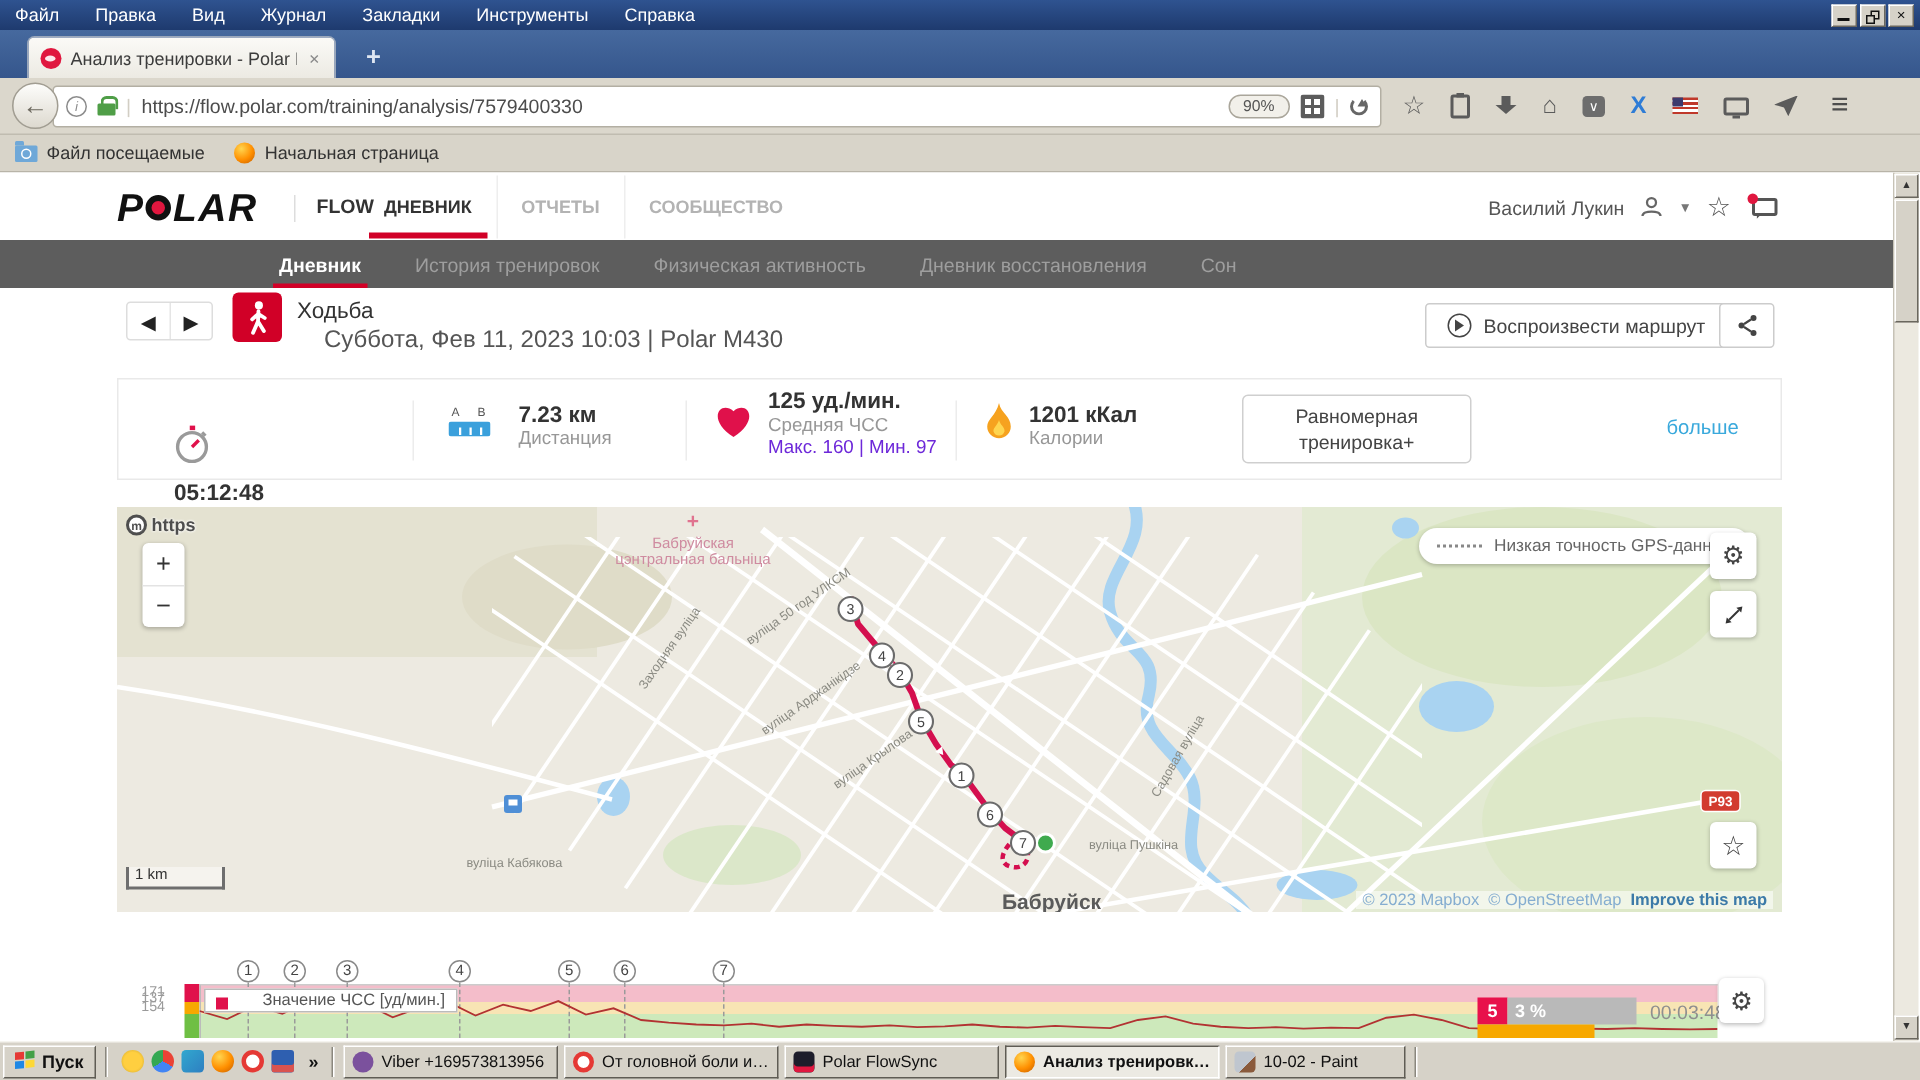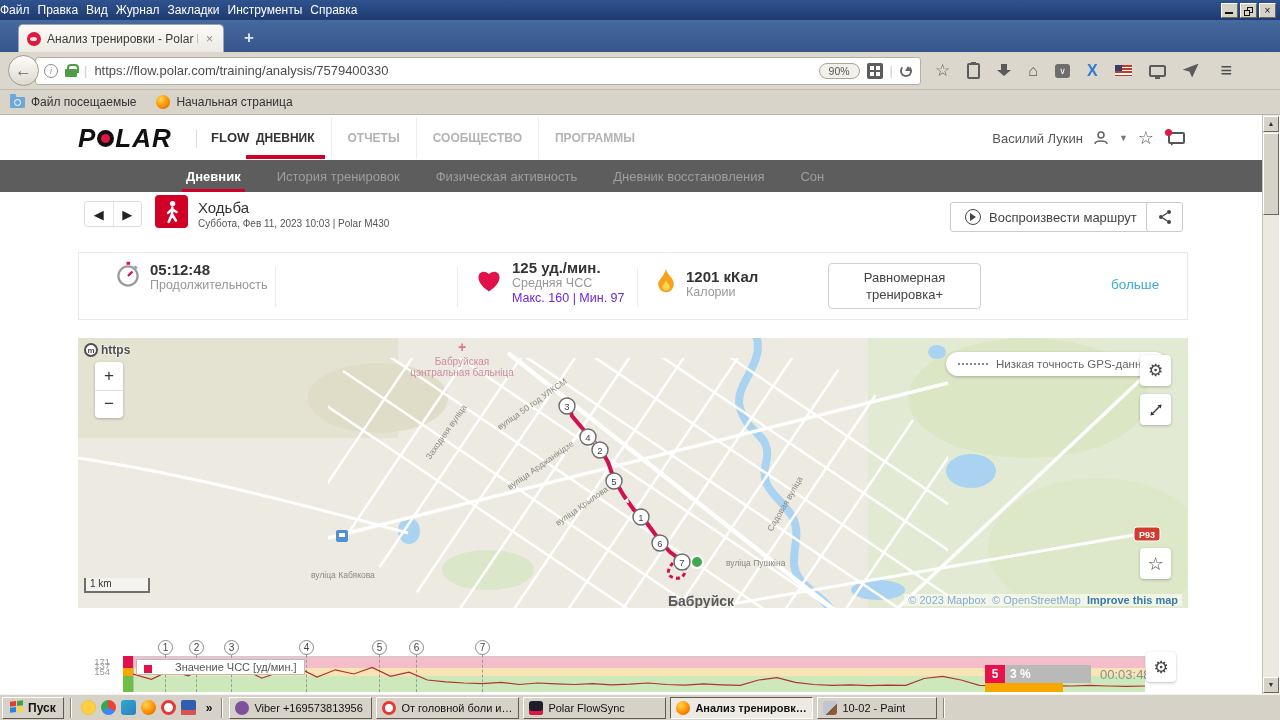--- a/index.html
+++ b/index.html
@@ -3,21 +3,21 @@
 <meta charset="utf-8">
 <style>
   html,body{margin:0;padding:0;background:#000;}
   *{box-sizing:border-box;}
   .screen{position:relative;width:1280px;height:720px;overflow:hidden;background:#fff;
     font-family:"Liberation Sans",sans-serif;}
 
   
   .menubar{position:absolute;top:0;left:0;width:1280px;height:20px;
     background:linear-gradient(#2f5390,#1e3a6e);display:flex;align-items:center;
-    gap:8px;color:#fff;font-size:12px;}
+    gap:24px;padding-left:10px;color:#fff;font-size:12px;}
   .menu-item{cursor:default;}
   .win-controls{position:absolute;top:3px;right:4px;display:flex;gap:2px;}
   .wc{width:17px;height:15px;background:#d6d2c8;border:1px solid;border-color:#fff #6a675e #6a675e #fff;
     display:flex;align-items:center;justify-content:center;position:relative;font-size:10px;color:#111;}
   .wc .minbar{position:absolute;bottom:3px;left:3px;width:8px;height:2px;background:#111;}
   .wc .r-back{position:absolute;top:3px;left:6px;width:6px;height:6px;border:1px solid #111;background:#d6d2c8;}
   .wc .r-front{position:absolute;top:6px;left:3px;width:6px;height:6px;border:1px solid #111;background:#d6d2c8;}
 
   .tabbar{position:absolute;top:20px;left:0;width:1280px;height:32px;
     background:linear-gradient(#46699e,#35568c);}
@@ -108,21 +108,21 @@
   .sn.active{color:#fff;font-weight:bold;}
   .sn.active::after{content:"";position:absolute;left:-4px;right:-4px;bottom:0;height:3px;background:#d10027;}
 
   .arrows-box{position:absolute;left:84px;top:86px;width:58px;height:26px;background:#fff;
     border:1px solid #ddd;border-radius:3px;display:flex;}
   .arrows-box .ab{flex:1;display:flex;align-items:center;justify-content:center;font-size:13px;color:#222;}
   .arrows-box .ab:first-child{border-right:1px solid #e5e5e5;}
   .sport-icon{position:absolute;left:155px;top:80px;width:33px;height:33px;background:#d10027;border-radius:4px;
     display:flex;align-items:center;justify-content:center;}
   .sport-title{position:absolute;left:198px;top:84px;font-size:15px;color:#333;}
-  .sport-date{position:absolute;left:198px;top:103px;font-size:10px;color:#555;}
+  .sport-date{position:absolute;left:216px;top:103px;font-size:16px;color:#555;}
   .play-btn{position:absolute;left:950px;top:87px;height:30px;padding:0 14px;background:#fff;
     border:1px solid #ccc;border-radius:3px;display:flex;align-items:center;gap:8px;font-size:13px;color:#444;}
   .play-circ{width:16px;height:16px;border:1.5px solid #444;border-radius:50%;display:flex;align-items:center;justify-content:center;}
   .play-circ::after{content:"";border:4px solid transparent;border-left:6px solid #444;margin-left:4px;}
   .share-btn{position:absolute;left:1146px;top:87px;width:37px;height:30px;background:#fff;
     border:1px solid #ccc;border-radius:3px;display:flex;align-items:center;justify-content:center;}
 
   .stats-card{position:absolute;left:78px;top:137px;width:1110px;height:68px;background:#fff;border:1px solid #e9e9e9;}
   .stat{position:absolute;display:flex;gap:10px;}
   .stat .vals{display:flex;flex-direction:column;}
@@ -289,21 +289,20 @@
       <div class="logo">
         <span>P</span>
           <span class="logo-o"></span>
           <span>LAR</span>
       </div>
       <div class="flow-label">FLOW</div>
       <div class="top-nav">
         <span class="tn active">ДНЕВНИК</span>
         <span class="tn">ОТЧЕТЫ</span>
         <span class="tn">СООБЩЕСТВО</span>
-        <span class="tn">ПРОГРАММЫ</span>
       </div>
       <div class="user-area">
         <span>Василий Лукин</span>
         <svg width="16" height="16" viewBox="0 0 16 16">
             <circle cx="8" cy="5" r="3" fill="none" stroke="#666" stroke-width="1.5"></circle>
             <path d="M2 14 C2 10 14 10 14 14" fill="none" stroke="#666" stroke-width="1.5"></path>
           </svg>
         <span class="caret">▼</span>
         <span class="hd-star">☆</span>
         <span class="chat-ic"></span>
@@ -341,33 +340,43 @@
         <g fill="#444">
             <circle cx="12" cy="3" r="2"></circle>
             <circle cx="4" cy="8" r="2"></circle>
             <circle cx="12" cy="13" r="2"></circle>
           </g>
         <path d="M10.3 4 L5.7 7 M5.7 9 L10.3 12" stroke="#444" stroke-width="1.4"></path>
       </svg>
     </div>
 
     <div class="stats-card">
-      <div class="stat" style="left:37px;top:8px;">
+      <div class="stat" style="left:37px;top:30px;flex-direction:column;">
         <svg width="24" height="27" viewBox="0 0 16 18">
           <rect x="7" y="0.5" width="2.4" height="2" fill="#e0114b"></rect>
             <line x1="12.5" y1="3.5" x2="14" y2="5" stroke="#9a9a9a" stroke-width="1.4"></line>
           <circle cx="8" cy="10" r="6.4" fill="#fff" stroke="#9a9a9a" stroke-width="1.5"></circle>
           <line x1="8" y1="10" x2="11" y2="7" stroke="#e0114b" stroke-width="1.5"></line>
         </svg>
         <span class="vals">
           <span class="v">05:12:48</span>
           <span class="l">Продолжительность</span>
         </span>
       </div>
       <div class="vsep" style="left:196px;"></div>
+      <div class="stat" style="left:212px;top:15px;">
+        <span class="dist-ic">
+          <span class="ab-l">AB</span>
+          <span class="ruler"></span>
+        </span>
+        <span class="vals">
+          <span class="v">7.23 км</span>
+          <span class="l">Дистанция</span>
+        </span>
+      </div>
       <div class="vsep" style="left:378px;"></div>
       <div class="stat" style="left:397px;top:6px;">
         <svg width="26" height="24" viewBox="0 0 16 15" style="margin-top:10px;">
           <path d="M8 14 C-3.5 6.5 2.5 -1.5 8 3.2 C13.5 -1.5 19.5 6.5 8 14 Z" fill="#e0114b"></path>
         </svg>
         <span class="vals">
           <span class="v">125 уд./мин.</span>
           <span class="l">Средняя ЧСС</span>
           <span class="mm">Макс. 160  |  Мин. 97</span>
         </span>

